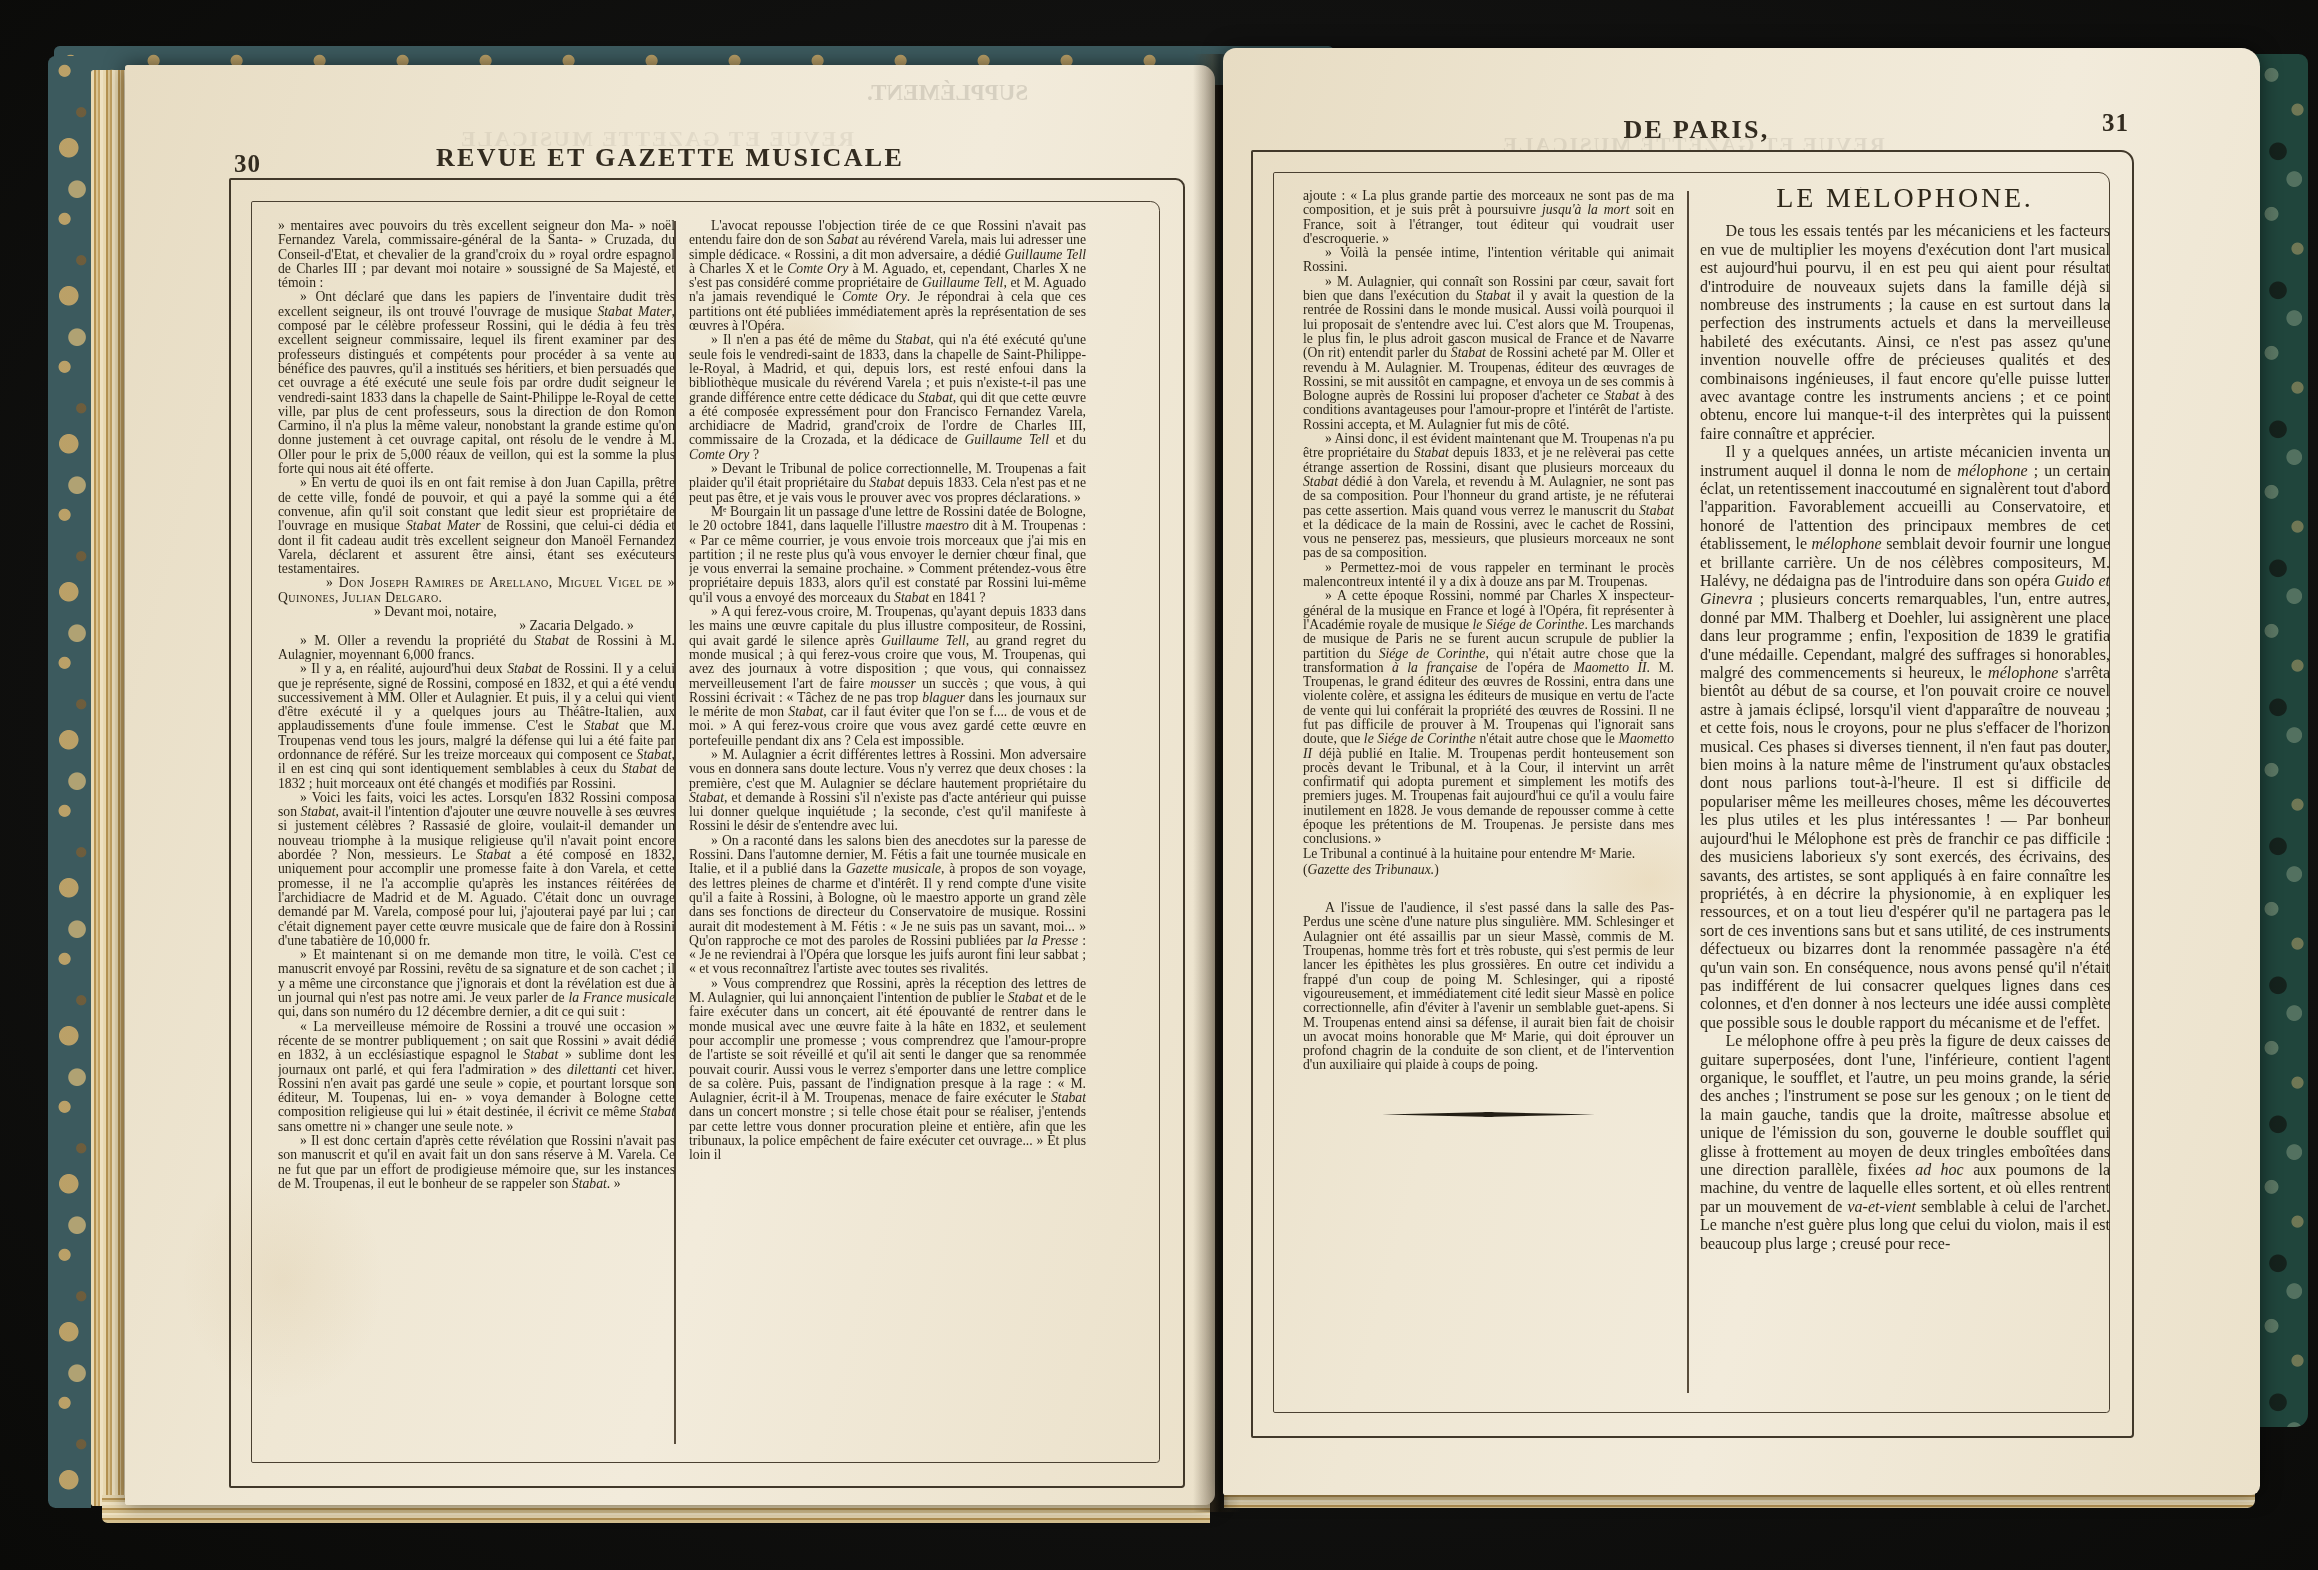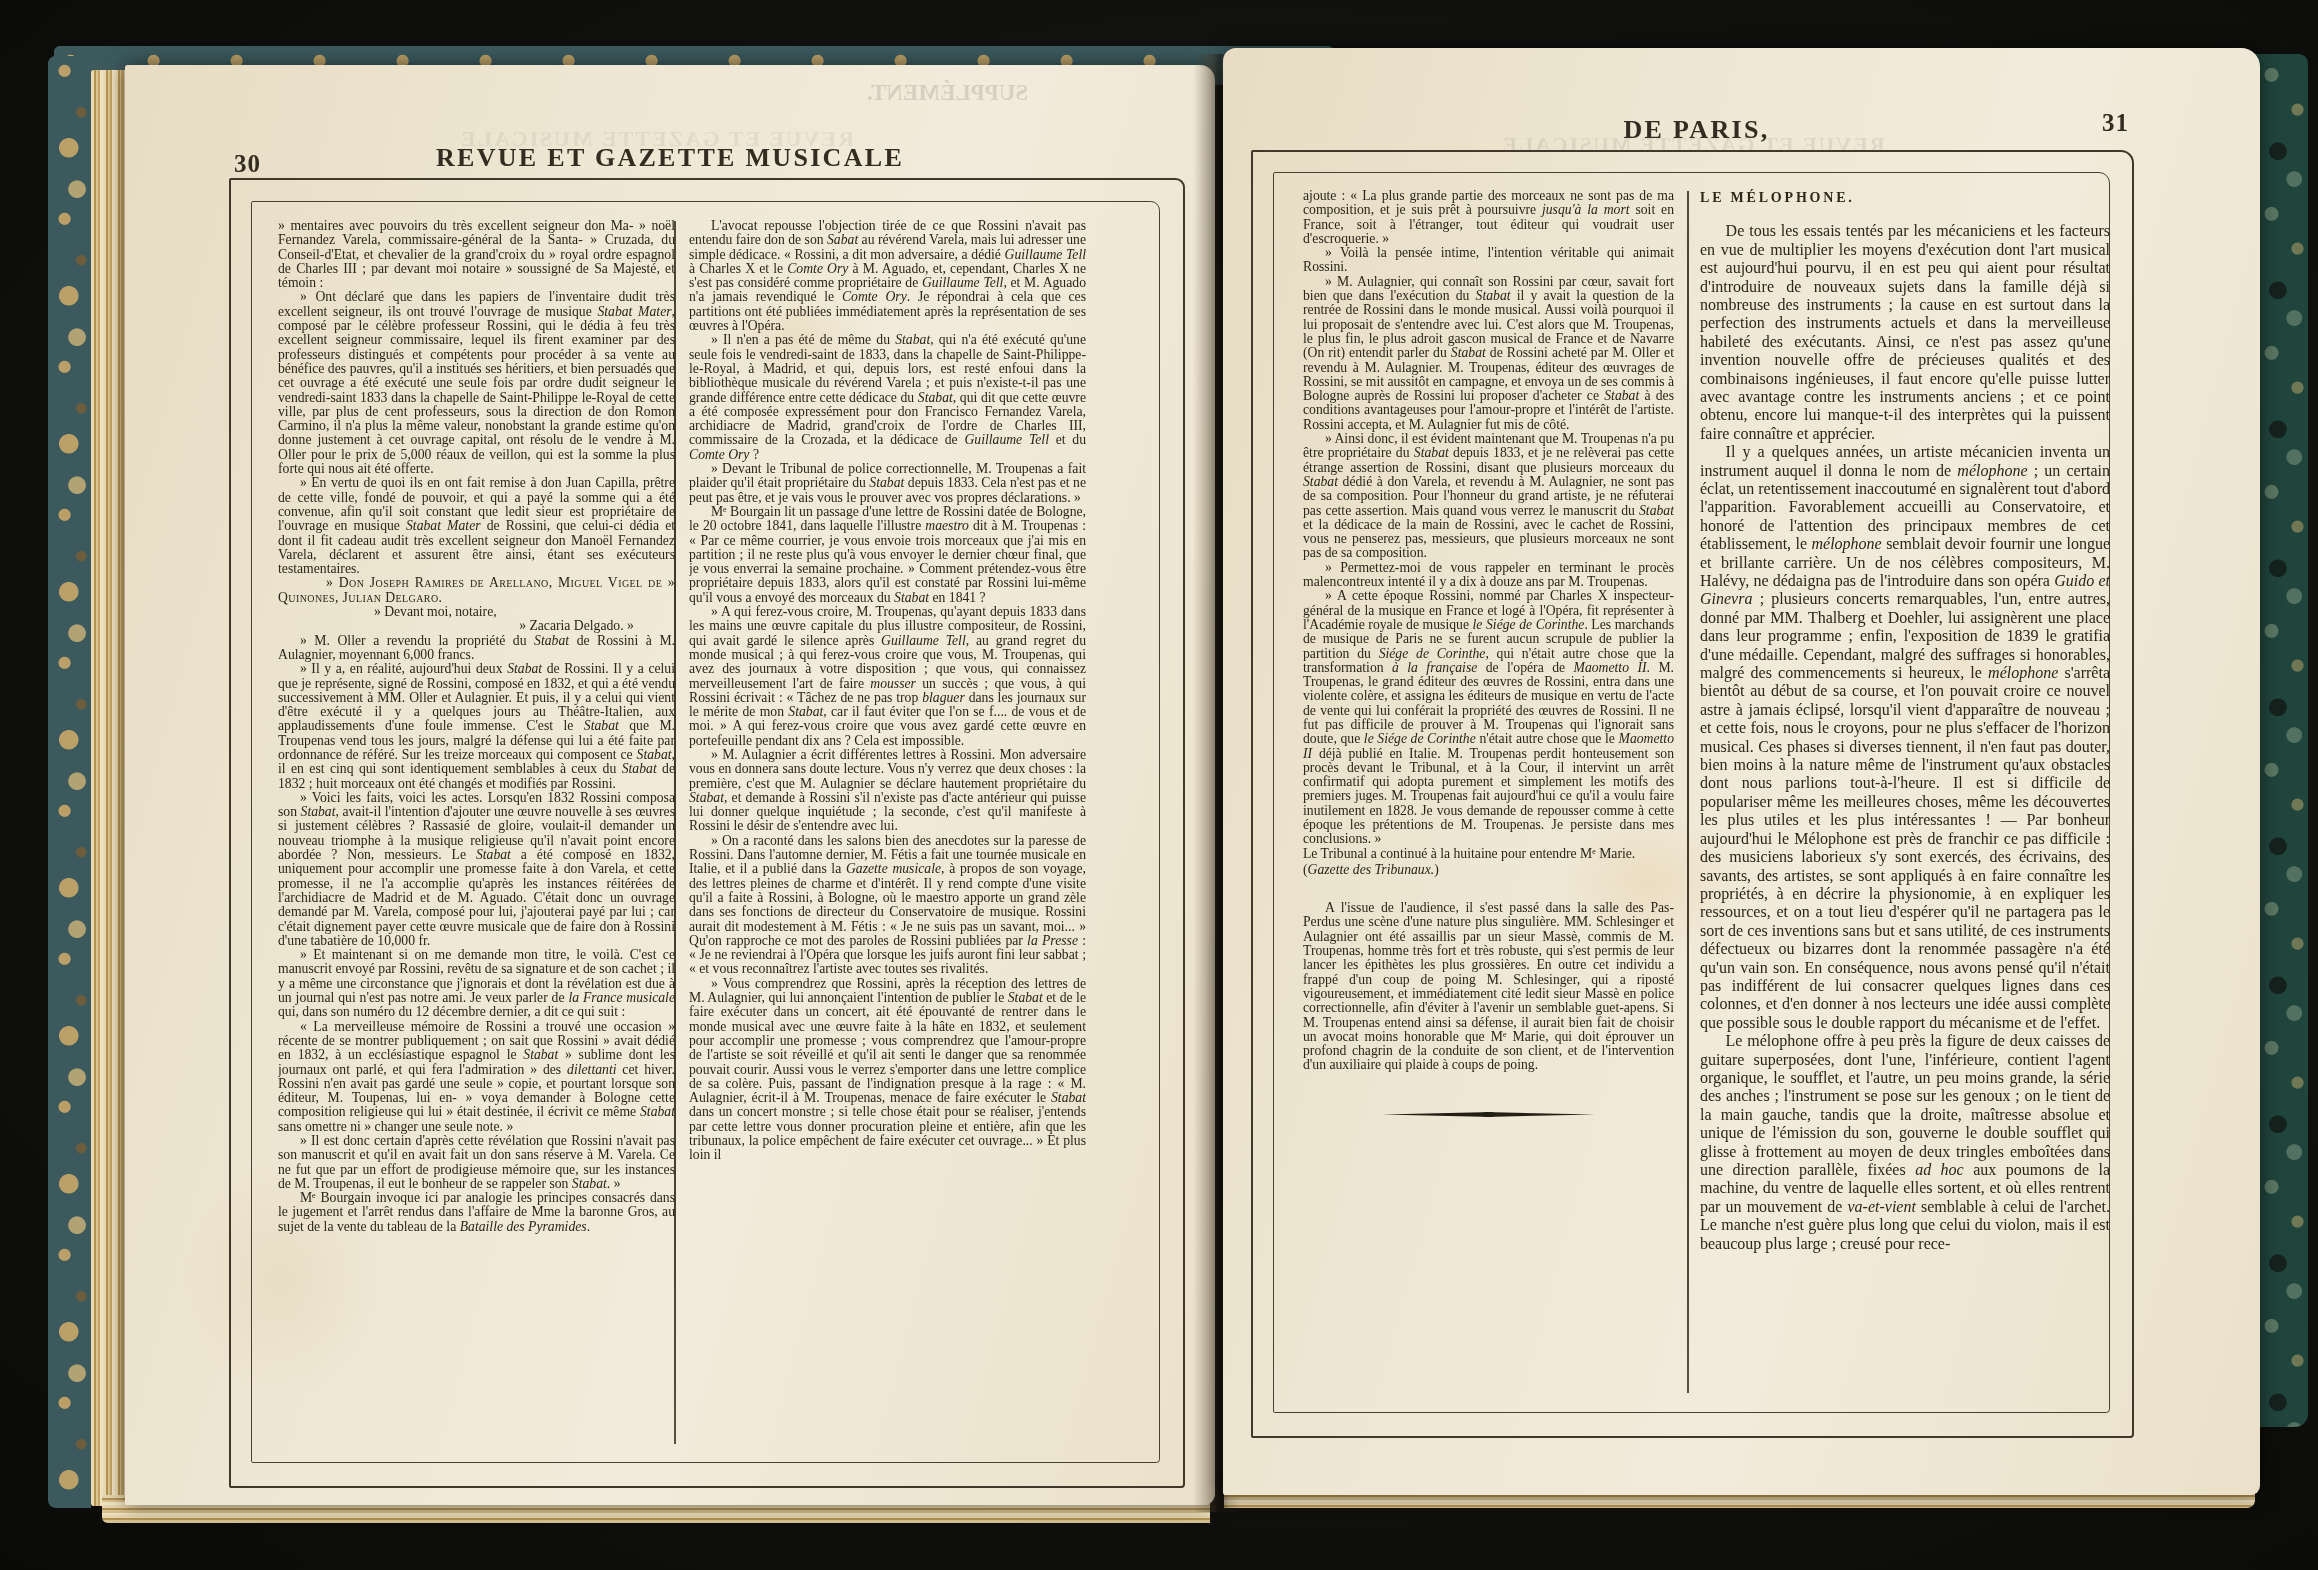--- a/index.html
+++ b/index.html
@@ -47,21 +47,21 @@
   .col-lg{font-size:16px;line-height:18.4px;}
   .para{margin:0;text-indent:1.6em;}
   .s-cont{text-indent:0;}
   .s-names{text-indent:3.5em;font-variant:small-caps;letter-spacing:0.4px;}
   .s-sig{text-indent:7em;}
   .s-sig2{text-indent:0;text-align:right;padding-right:3em;}
   .s-rightit{text-indent:0;padding-right:1.5em;margin-top:1.9px;}
   .s-gap{margin-top:24px;}
   .divider{width:213px;height:5.6px;margin:39px auto 0 auto;background:#241f15;
     clip-path:polygon(0 50%,47% 10%,50% 0,53% 10%,100% 50%,53% 90%,50% 100%,47% 90%);}
-  .art-title{font-weight:bold;font-size:14px;letter-spacing:2.8px;text-indent:0;
+  .art-title{font-weight:normal;font-size:28px;letter-spacing:2.8px;text-align:center;text-indent:0;
     margin:1.9px 0 15px 0;color:#2e2719;}
   .bleed{position:absolute;transform:scaleX(-1);color:#6d675b;filter:blur(0.6px);white-space:nowrap;
     font-weight:bold;pointer-events:none;}
 </style>
 </head>
 <body>
 
 <div class="canvas">
 
   <div class="marble" style="left:54px;top:46px;width:1280px;height:39px;border-radius:5.6px 5.6px 0 0;"></div>
@@ -90,21 +90,20 @@
         <p class="para">» En vertu de quoi ils en ont fait remise à don Juan Capilla, prêtre de cette ville, fondé de pouvoir, et qui a payé la somme qui a été convenue, afin qu'il soit constant que ledit sieur est propriétaire de l'ouvrage en musique <i>Stabat Mater</i> de Rossini, que celui-ci dédia et dont il fit cadeau audit très excellent seigneur don Manoël Fernandez Varela, déclarent et assurent être ainsi, étant ses exécuteurs testamentaires.</p>
         <p class="para s-names">» Don Joseph Ramires de Arellano, Miguel Vigel de » Quinones, Julian Delgaro.</p>
         <p class="para s-sig">» Devant moi, notaire,</p>
         <p class="para s-sig2">» Zacaria Delgado. »</p>
         <p class="para">» M. Oller a revendu la propriété du <i>Stabat</i> de Rossini à M. Aulagnier, moyennant 6,000 francs.</p>
         <p class="para">» Il y a, en réalité, aujourd'hui deux <i>Stabat</i> de Rossini. Il y a celui que je représente, signé de Rossini, composé en 1832, et qui a été vendu successivement à MM. Oller et Aulagnier. Et puis, il y a celui qui vient d'être exécuté il y a quelques jours au Théâtre-Italien, aux applaudissements d'une foule immense. C'est le <i>Stabat</i> que M. Troupenas vend tous les jours, malgré la défense qui lui a été faite par ordonnance de référé. Sur les treize morceaux qui composent ce <i>Stabat</i>, il en est cinq qui sont identiquement semblables à ceux du <i>Stabat</i> de 1832 ; huit morceaux ont été changés et modifiés par Rossini.</p>
         <p class="para">» Voici les faits, voici les actes. Lorsqu'en 1832 Rossini composa son <i>Stabat</i>, avait-il l'intention d'ajouter une œuvre nouvelle à ses œuvres si justement célèbres ? Rassasié de gloire, voulait-il demander un nouveau triomphe à la musique religieuse qu'il n'avait point encore abordée ? Non, messieurs. Le <i>Stabat</i> a été composé en 1832, uniquement pour accomplir une promesse faite à don Varela, et cette promesse, il ne l'a accomplie qu'après les instances réitérées de l'archidiacre de Madrid et de M. Aguado. C'était donc un ouvrage demandé par M. Varela, composé pour lui, j'ajouterai payé par lui ; car c'était dignement payer cette œuvre musicale que de faire don à Rossini d'une tabatière de 10,000 fr.</p>
         <p class="para">» Et maintenant si on me demande mon titre, le voilà. C'est ce manuscrit envoyé par Rossini, revêtu de sa signature et de son cachet ; il y a même une circonstance que j'ignorais et dont la révélation est due à un journal qui n'est pas notre ami. Je veux parler de <i>la France musicale</i> qui, dans son numéro du 12 décembre dernier, a dit ce qui suit :</p>
         <p class="para">« La merveilleuse mémoire de Rossini a trouvé une occasion » récente de se montrer publiquement ; on sait que Rossini » avait dédié en 1832, à un ecclésiastique espagnol le <i>Stabat</i> » sublime dont les journaux ont parlé, et qui fera l'admiration » des <i>dilettanti</i> cet hiver. Rossini n'en avait pas gardé une seule » copie, et pourtant lorsque son éditeur, M. Toupenas, lui en- » voya demander à Bologne cette composition religieuse qui lui » était destinée, il écrivit ce même <i>Stabat</i> sans omettre ni » changer une seule note. »</p>
         <p class="para">» Il est donc certain d'après cette révélation que Rossini n'avait pas son manuscrit et qu'il en avait fait un don sans réserve à M. Varela. Ce ne fut que par un effort de prodigieuse mémoire que, sur les instances de M. Troupenas, il eut le bonheur de se rappeler son <i>Stabat</i>. »</p>
-        <p class="para">Mᵉ Bourgain invoque ici par analogie les principes consacrés dans le jugement et l'arrêt rendus dans l'affaire de Mme la baronne Gros, au sujet de la vente du tableau de la <i>Bataille des Pyramides</i>.</p>
       </div>
     <div class="col col-sm" style="left:564px;top:154px;width:397px;height:1234px;">
         <p class="para">L'avocat repousse l'objection tirée de ce que Rossini n'avait pas entendu faire don de son <i>Sabat</i> au révérend Varela, mais lui adresser une simple dédicace. « Rossini, a dit mon adversaire, a dédié <i>Guillaume Tell</i> à Charles X et le <i>Comte Ory</i> à M. Aguado, et, cependant, Charles X ne s'est pas considéré comme propriétaire de <i>Guillaume Tell</i>, et M. Aguado n'a jamais revendiqué le <i>Comte Ory</i>. Je répondrai à cela que ces partitions ont été publiées immédiatement après la représentation de ses œuvres à l'Opéra.</p>
         <p class="para">» Il n'en a pas été de même du <i>Stabat</i>, qui n'a été exécuté qu'une seule fois le vendredi-saint de 1833, dans la chapelle de Saint-Philippe-le-Royal, à Madrid, et qui, depuis lors, est resté enfoui dans la bibliothèque musicale du révérend Varela ; et puis n'existe-t-il pas une grande différence entre cette dédicace du <i>Stabat</i>, qui dit que cette œuvre a été composée expressément pour don Francisco Fernandez Varela, archidiacre de Madrid, grand'croix de l'ordre de Charles III, commissaire de la Crozada, et la dédicace de <i>Guillaume Tell</i> et du <i>Comte Ory</i> ?</p>
         <p class="para">» Devant le Tribunal de police correctionnelle, M. Troupenas a fait plaider qu'il était propriétaire du <i>Stabat</i> depuis 1833. Cela n'est pas et ne peut pas être, et je vais vous le prouver avec vos propres déclarations. »</p>
         <p class="para">Mᵉ Bourgain lit un passage d'une lettre de Rossini datée de Bologne, le 20 octobre 1841, dans laquelle l'illustre <i>maestro</i> dit à M. Troupenas : « Par ce même courrier, je vous envoie trois morceaux que j'ai mis en partition ; il ne reste plus qu'à vous envoyer le dernier chœur final, que je vous enverrai la semaine prochaine. » Comment prétendez-vous être propriétaire depuis 1833, alors qu'il est constaté par Rossini lui-même qu'il vous a envoyé des morceaux du <i>Stabat</i> en 1841 ?</p>
         <p class="para">» A qui ferez-vous croire, M. Troupenas, qu'ayant depuis 1833 dans les mains une œuvre capitale du plus illustre compositeur, de Rossini, qui avait gardé le silence après <i>Guillaume Tell</i>, au grand regret du monde musical ; à qui ferez-vous croire que vous, M. Troupenas, qui avez des journaux à votre disposition ; que vous, qui connaissez merveilleusement l'art de faire <i>mousser</i> un succès ; que vous, à qui Rossini écrivait : « Tâchez de ne pas trop <i>blaguer</i> dans les journaux sur le mérite de mon <i>Stabat</i>, car il faut éviter que l'on se f.... de vous et de moi. » A qui ferez-vous croire que vous avez gardé cette œuvre en portefeuille pendant dix ans ? Cela est impossible.</p>
         <p class="para">» M. Aulagnier a écrit différentes lettres à Rossini. Mon adversaire vous en donnera sans doute lecture. Vous n'y verrez que deux choses : la première, c'est que M. Aulagnier se déclare hautement propriétaire du <i>Stabat</i>, et demande à Rossini s'il n'existe pas d'acte antérieur qui puisse lui donner quelque inquiétude ; la seconde, c'est qu'il manifeste à Rossini le désir de s'entendre avec lui.</p>
         <p class="para">» On a raconté dans les salons bien des anecdotes sur la paresse de Rossini. Dans l'automne dernier, M. Fétis a fait une tournée musicale en Italie, et il a publié dans la <i>Gazette musicale</i>, à propos de son voyage, des lettres pleines de charme et d'intérêt. Il y rend compte d'une visite qu'il a faite à Rossini, à Bologne, où le maestro apporte un grand zèle dans ses fonctions de directeur du Conservatoire de musique. Rossini aurait dit modestement à M. Fétis : « Je ne suis pas un savant, moi... » Qu'on rapproche ce mot des paroles de Rossini publiées par <i>la Presse</i> : « Je ne reviendrai à l'Opéra que lorsque les juifs auront fini leur sabbat ; « et vous reconnaîtrez l'artiste avec toutes ses rivalités.</p>
         <p class="para">» Vous comprendrez que Rossini, après la réception des lettres de M. Aulagnier, qui lui annonçaient l'intention de publier le <i>Stabat</i> et de le faire exécuter dans un concert, ait été épouvanté de rentrer dans le monde musical avec une œuvre faite à la hâte en 1832, et seulement pour accomplir une promesse ; vous comprendrez que l'amour-propre de l'artiste se soit réveillé et qu'il ait senti le danger que sa renommée pouvait courir. Aussi vous le verrez s'emporter dans une lettre complice de sa colère. Puis, passant de l'indignation presque à la rage : « M. Aulagnier, écrit-il à M. Troupenas, menace de faire exécuter le <i>Stabat</i> dans un concert monstre ; si telle chose était pour se réaliser, j'entends par cette lettre vous donner procuration pleine et entière, afin que les tribunaux, la police empêchent de faire exécuter cet ouvrage... » Et plus loin il</p>

